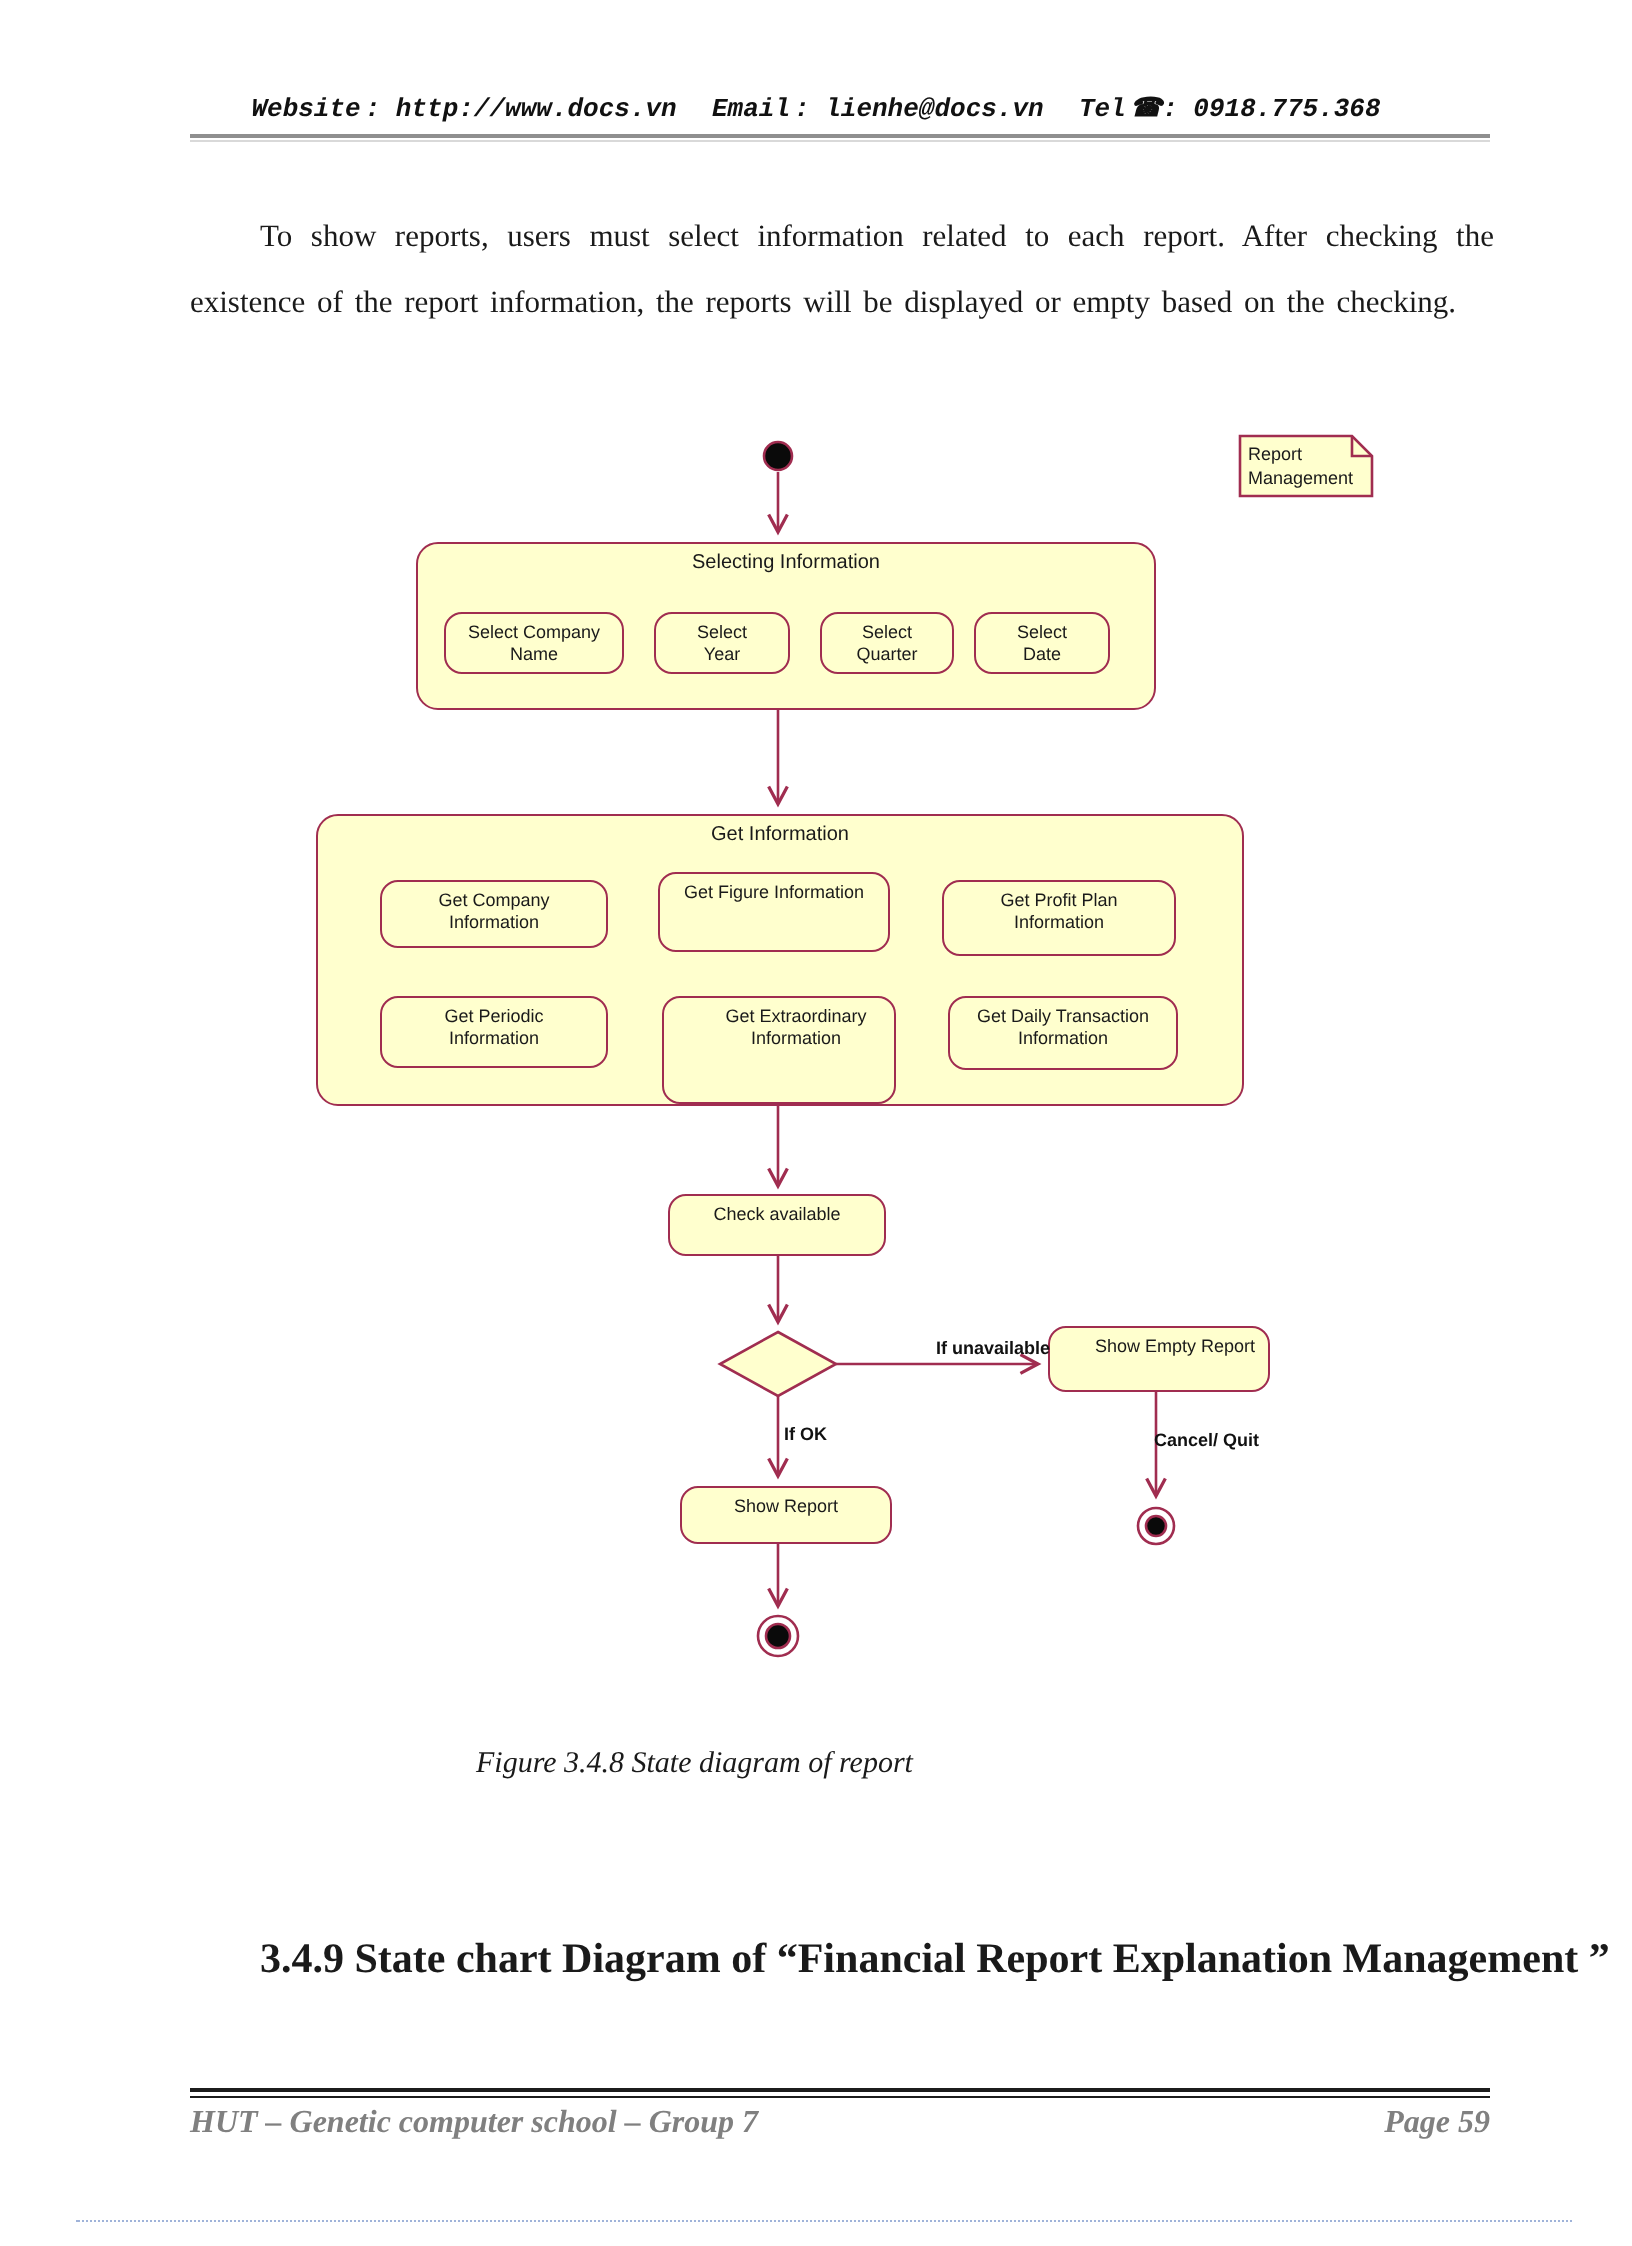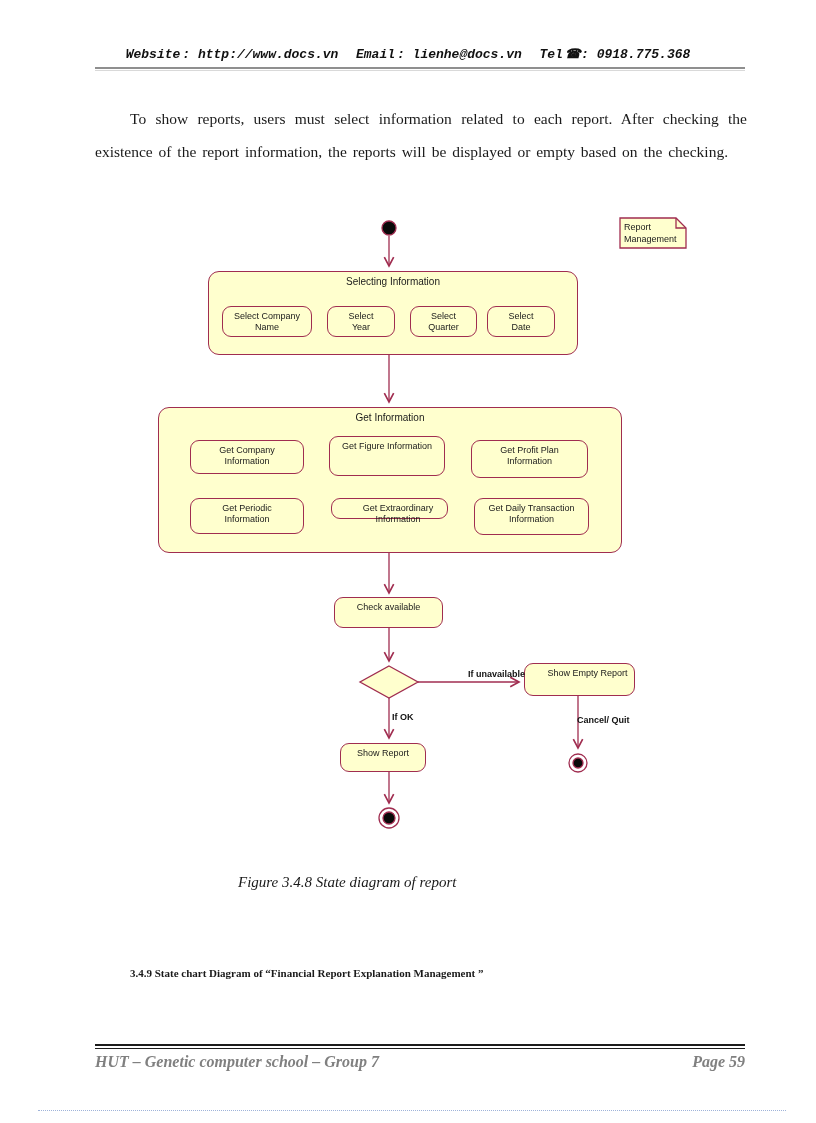--- a/index.html
+++ b/index.html
@@ -44,21 +44,21 @@
     color:#1a1a1a; text-align:left;
   }
   .tlabel {
     position:absolute; font:bold 9px "Liberation Sans", sans-serif;
     color:#111; white-space:nowrap;
   }
   
   .caption { position:absolute; top:874px; left:238px;
     font-style:italic; font-size:15px; }
   .heading { position:absolute; top:967px; left:130px;
-    font-weight:bold; font-size:11px; }
+    font-weight:bold; font-size:21px; }
   
   .ftr-rule { position:absolute; top:1044px; left:95px; right:71px;
     border-top:2px solid #1c1c1c; border-bottom:1px solid #1c1c1c; height:2px; }
   .ftr-row { position:absolute; top:1053px; left:95px; right:71px;
     display:flex; justify-content:space-between;
     font:italic bold 16px "Liberation Serif", serif; color:#808080;gap:32px; }
   .dotted-rule { position:absolute; top:1110px; left:38px; right:30px;
     border-top:1px dotted #9fb3d9; }
 </style>
 </head>
@@ -125,28 +125,28 @@
     <div class="composite" style="left:158px; top:212px; width:464px; height:146px;">
       <div class="ctitle">Get Information</div>
     </div>
     <div class="state" style="left:190px; top:245px; width:114px; height:34px;">Get Company
 Information</div>
     <div class="state" style="left:329px; top:241px; width:116px; height:40px;">Get Figure Information</div>
     <div class="state" style="left:471px; top:245px; width:117px; height:38px;">Get Profit Plan
 Information</div>
     <div class="state" style="left:190px; top:303px; width:114px; height:36px;">Get Periodic
 Information</div>
-    <div class="state" style="left:331px; top:303px; width:117px; height:21px;padding-left:17px;">Get Extraordinary
+    <div class="state" style="left:331px; top:303px; width:117px; height:54px;padding-left:17px;">Get Extraordinary
 Information</div>
     <div class="state" style="left:474px; top:303px; width:115px; height:37px;">Get Daily Transaction
 Information</div>
 
     <div class="state" style="left:334px; top:402px; width:109px; height:31px;">Check available</div>
     <div class="state" style="left:524px; top:468px; width:111px; height:33px;padding-left:16px;">Show Empty Report</div>
-    <div class="state" style="left:340px; top:548px; width:86px; height:29px;">Show Report</div>
+    <div class="state" style="left:340px; top:548px; width:106px; height:29px;">Show Report</div>
 
     <div class="tlabel" style="left:424px; top:474px;margin-left:44px;">If unavailable</div>
     <div class="tlabel" style="left:392px; top:517px;">If OK</div>
     <div class="tlabel" style="left:577px; top:520px;">Cancel/ Quit</div>
   </div>
 
   <div class="caption">Figure 3.4.8 State diagram of report</div>
   <div class="heading">3.4.9 State chart Diagram of “Financial Report Explanation Management ”</div>
 
   <div class="ftr-rule"></div>

